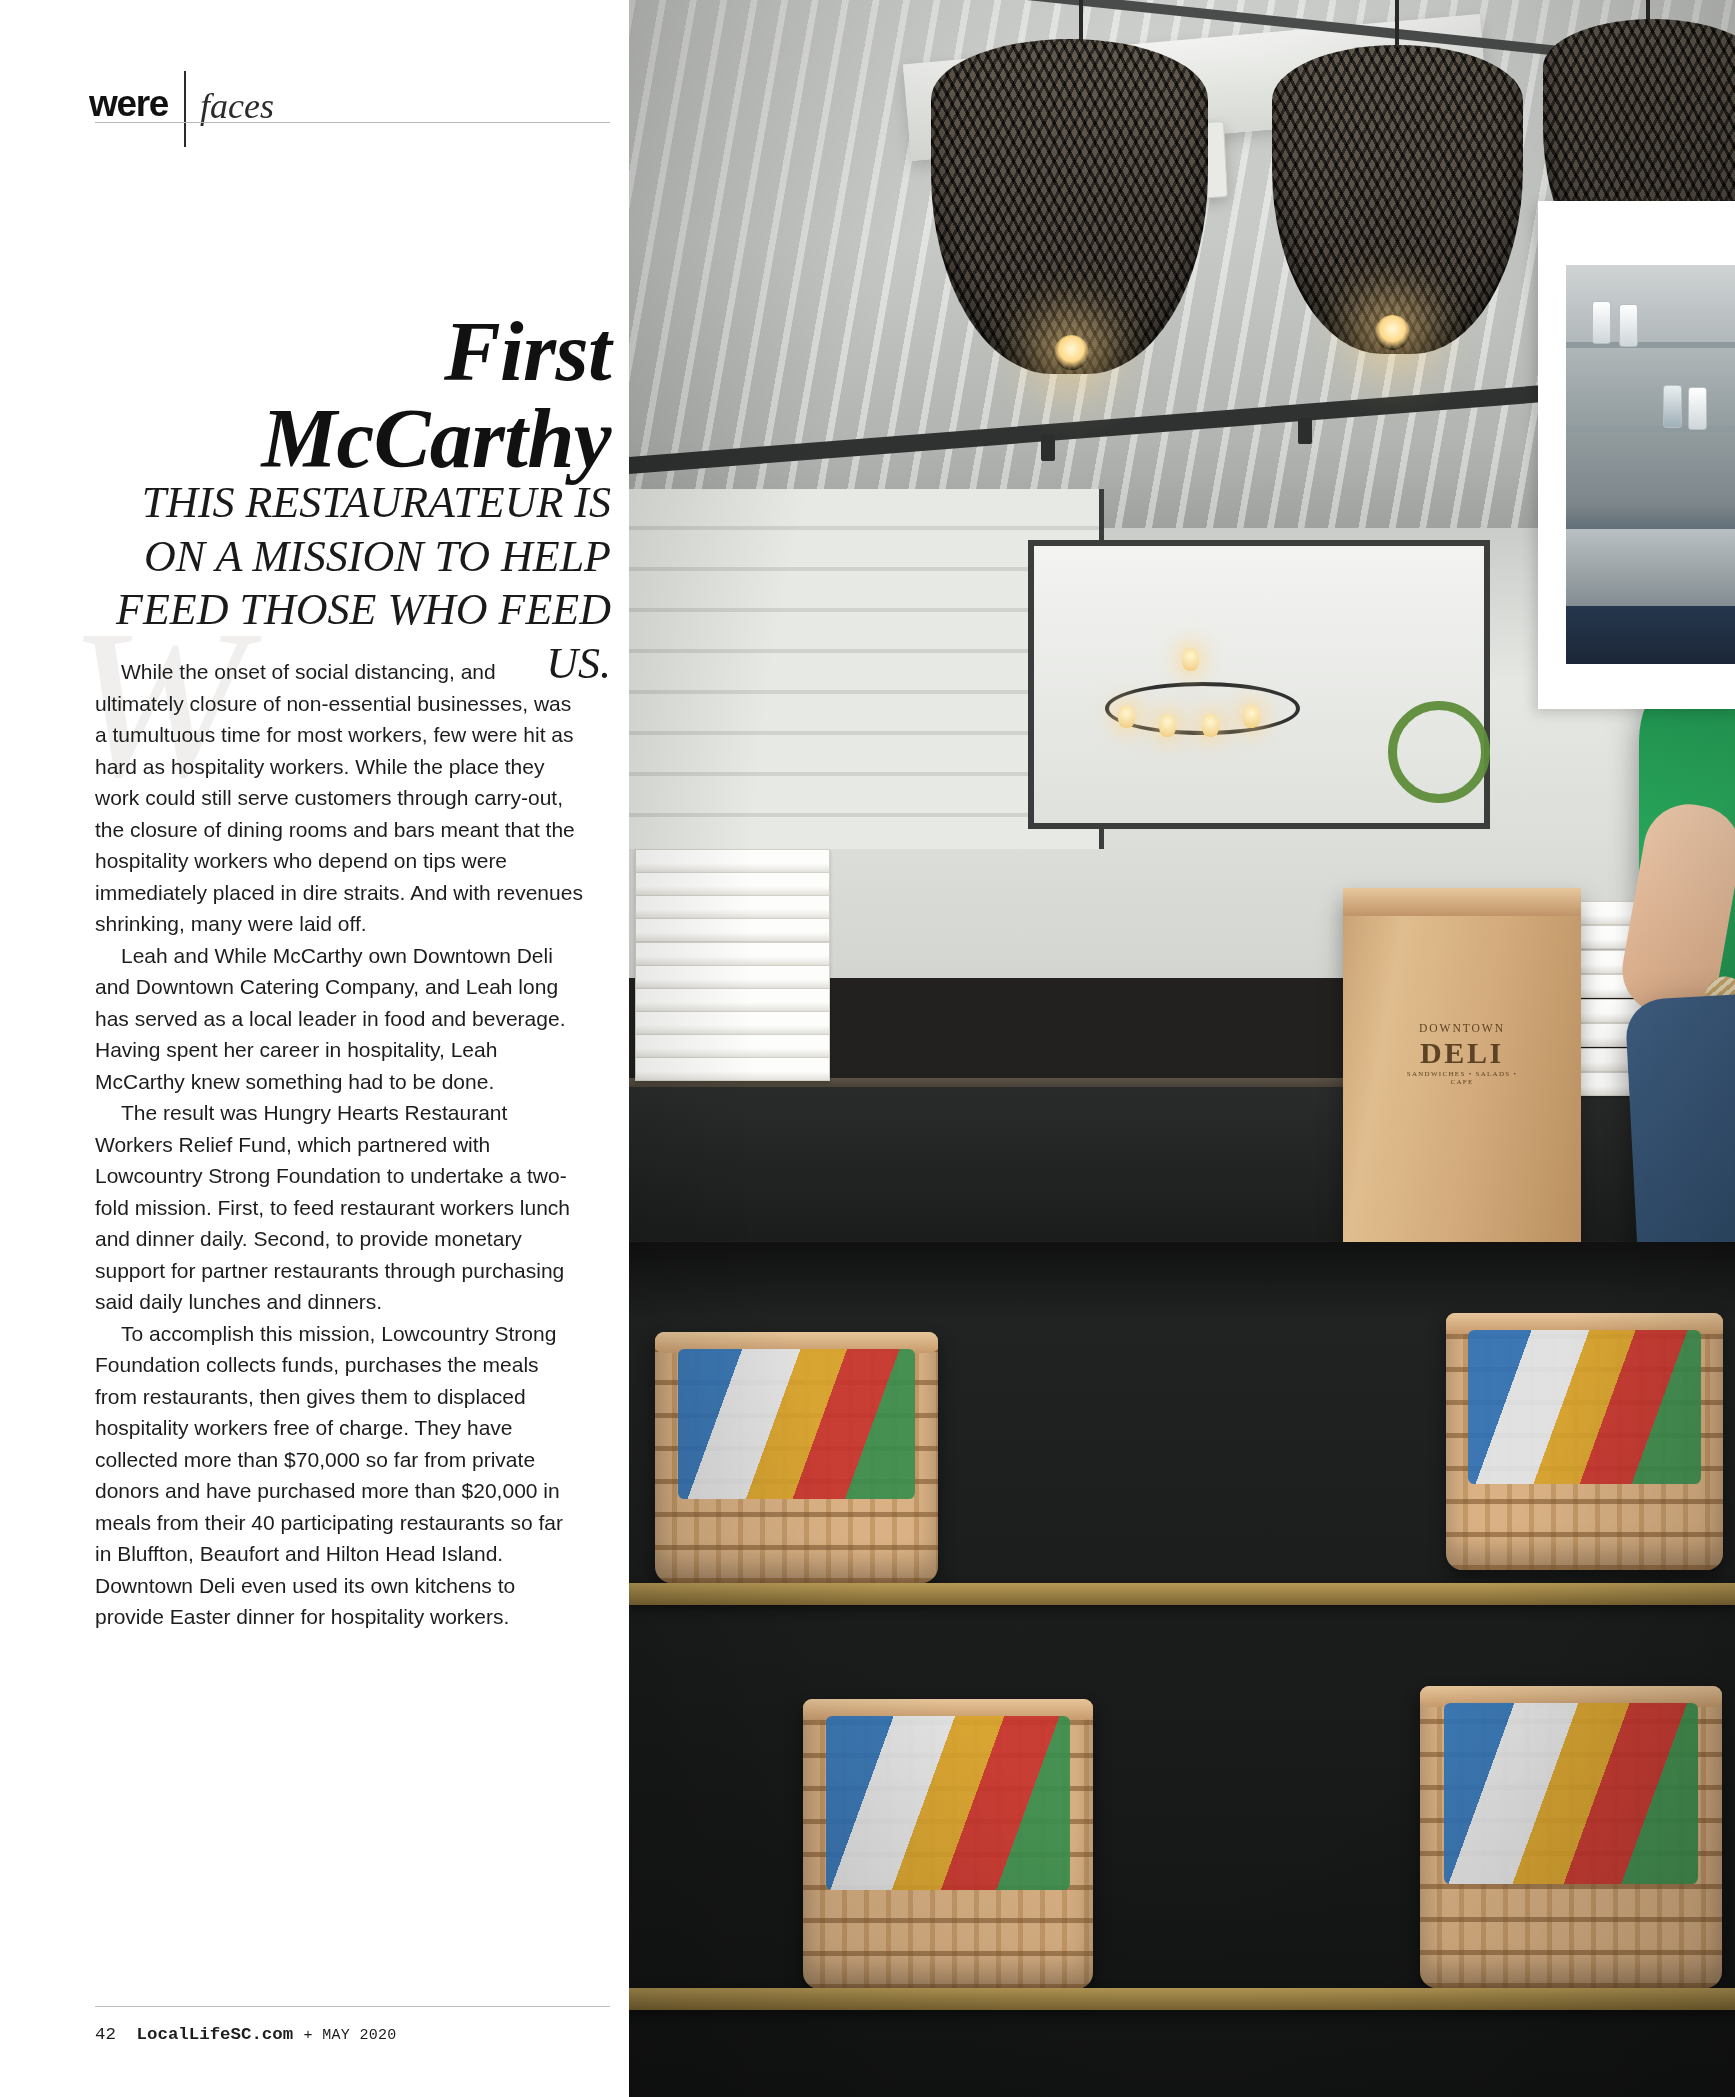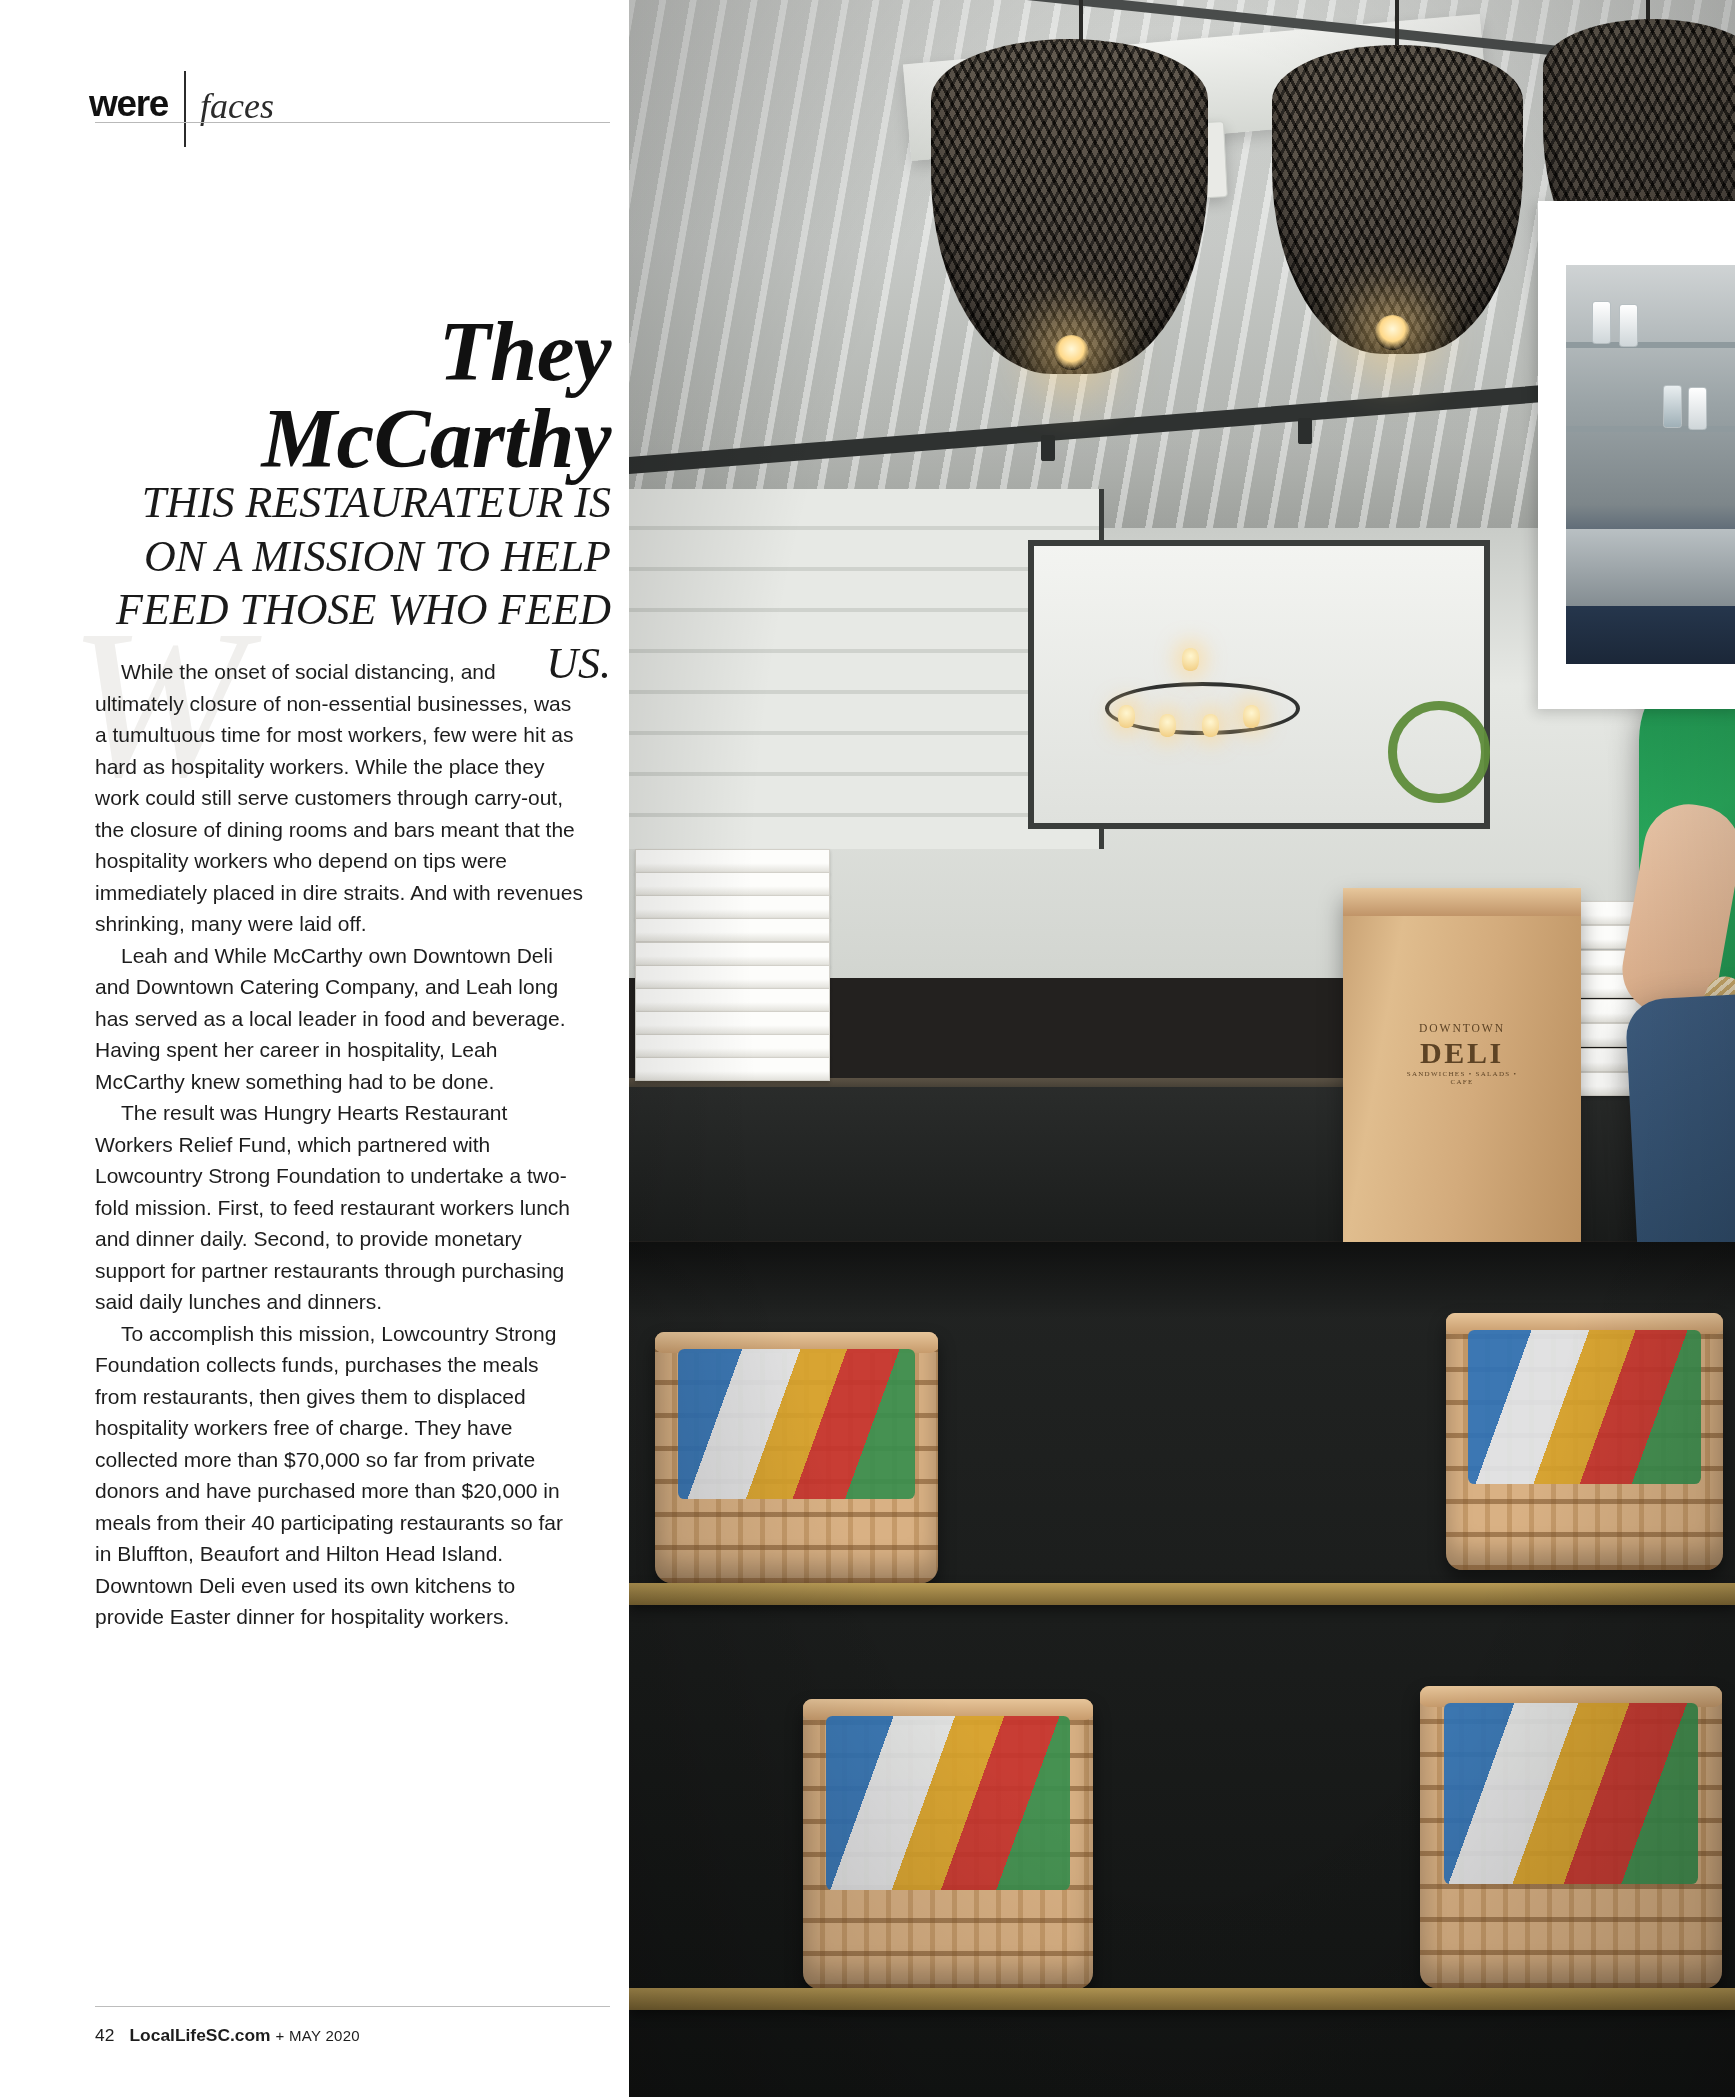--- a/index.html
+++ b/index.html
@@ -134,21 +134,21 @@
     left: 95px;
     top: 2006px;
     width: 515px;
     height: 1.3px;
     background: #bdbdbd;
   }
   .footer {
     position: absolute;
     left: 95px;
     top: 2025px;
-    font-family: Liberation Sans, sans-serif;
+    font-family: Liberation Mono, monospace;
     font-size: 17.4px;
     color: #1d1d1d;
     white-space: nowrap;
   }
   .footer .pg { font-weight: normal; margin-right: 10.3px; }
   .footer .site { font-weight: bold; }
   .footer .issue { font-size: 15px; letter-spacing: 0.3px; }
 
   
   .photo {
@@ -458,21 +458,21 @@
 <div class="left-col">
 
   <div class="kicker">
     <span class="kicker-local">were</span>
     <span class="kicker-rule-v"></span>
     <span class="kicker-faces">faces</span>
   </div>
   <div class="kicker-rule-h"></div>
 
   <h1 class="headline">
-    <span>They</span><br>
+    <span>First</span><br>
     <span>McCarthy</span>
   </h1>
 
   <div class="deck">THIS RESTAURATEUR IS ON A MISSION TO HELP FEED THOSE WHO FEED US.</div>
 
   <div class="dropcap-ghost">W</div>
 
   <div class="body-text">
     <p class="first">While the onset of social distancing, and ultimately closure of non-essential businesses, was a tumultuous time for most workers, few were hit as hard as hospitality workers. While the place they work could still serve customers through carry-out, the closure of dining rooms and bars meant that the hospitality workers who depend on tips were immediately placed in dire straits. And with revenues shrinking, many were laid off.</p>
     <p>Leah and While McCarthy own Downtown Deli and Downtown Catering Company, and Leah long has served as a local leader in food and beverage. Having spent her career in hospitality, Leah McCarthy knew something had to be done.</p>

